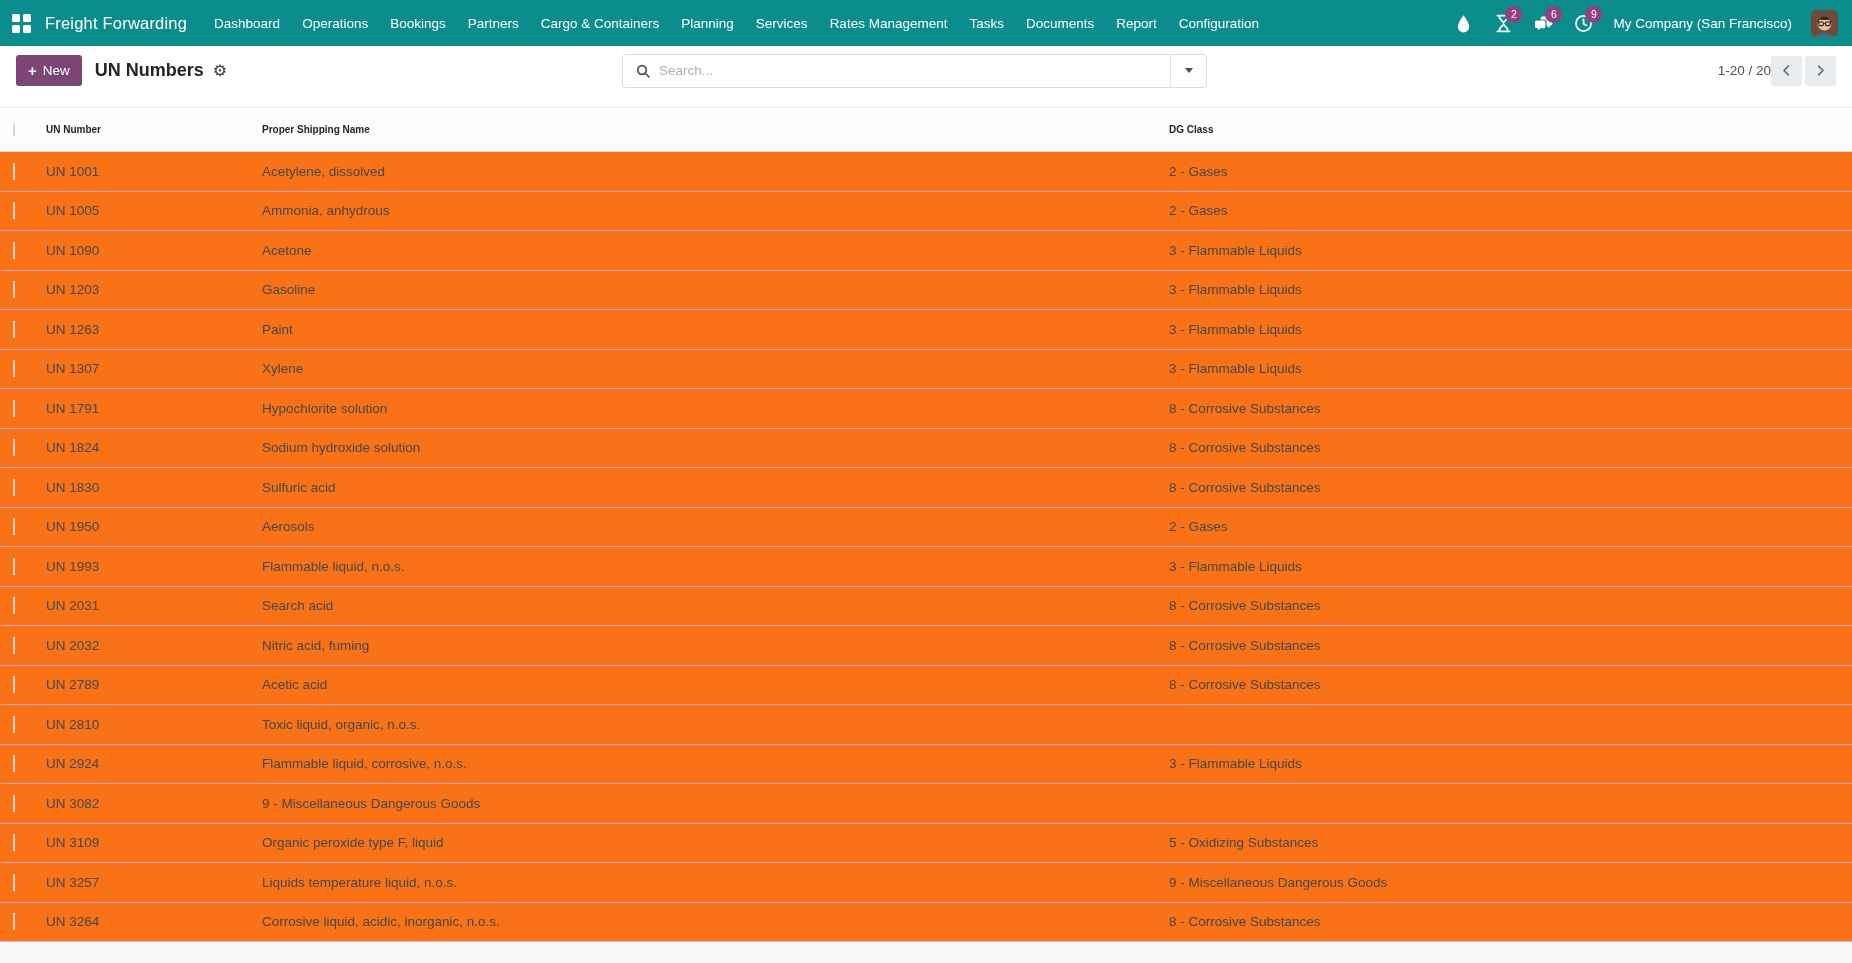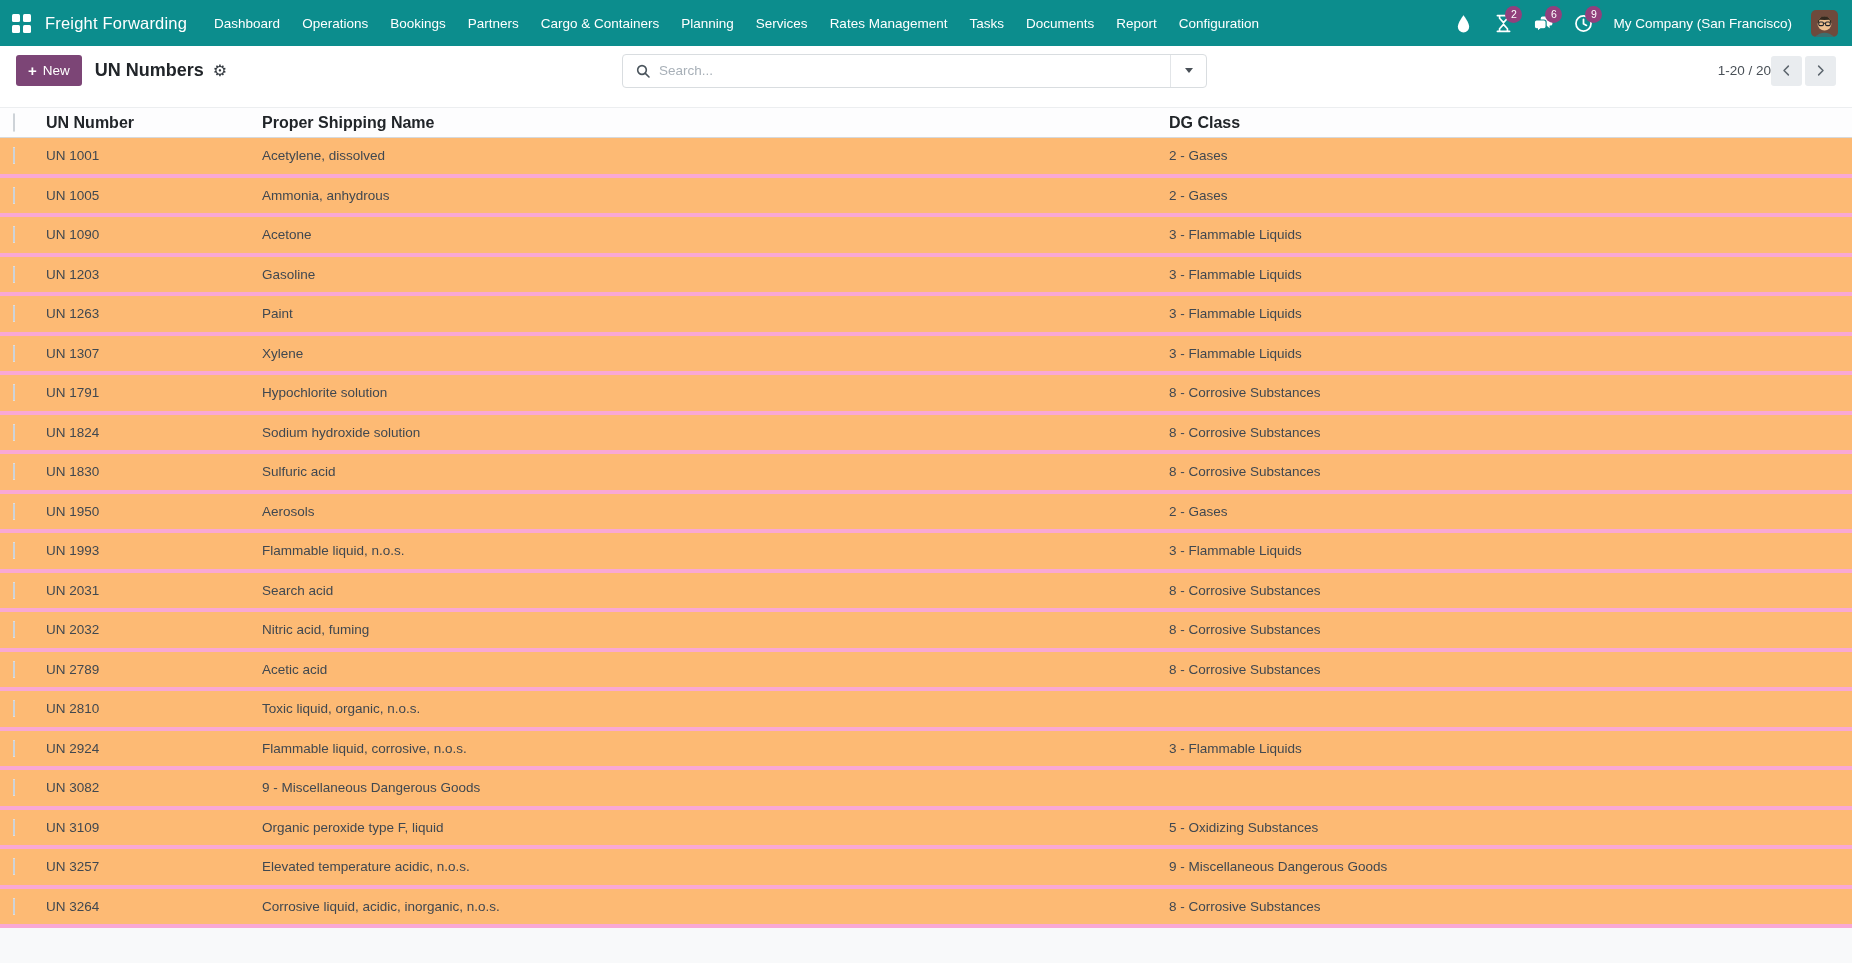--- a/index.html
+++ b/index.html
@@ -48,24 +48,24 @@
   .pager { margin-left:auto; display:flex; align-items:center; gap:0; }
   .pager-text { font-size:13.5px; color:#495057; white-space:nowrap; }
   .pager-btns { display:flex; gap:3px; }
   .pager-btn { width:31px; height:30px; background:#e9ecef; border:none; border-radius:3px;
     display:flex; align-items:center; justify-content:center; cursor:pointer; }
   .pager-btn svg { width:15px; height:15px; }
 
   
   .table-area { margin-top:12px; display:flex; flex-direction:column; flex:1; min-height:0; }
   .grid-header, .grid-row { display:grid; grid-template-columns:46px 216px 907px 1fr; align-items:center; }
-  .grid-header { height:31px; background:#fdfdfe; border-top:1px solid #ecEef0;
+  .grid-header { height:45px; background:#fdfdfe; border-top:1px solid #ecEef0;
     border-top:1px solid #eceef0; border-bottom:1px solid #d6d9dc;
-    font-size:16px; font-weight:bold; color:#212529; flex-shrink:0; }
-  .grid-row { height:39.5px; background:#fdba74; border-bottom:4px solid #f9a8d4;
+    font-size:10px; font-weight:bold; color:#212529; flex-shrink:0; }
+  .grid-row { height:39.5px; background:#f97316; border-bottom:1px solid #f9a8d4;
     font-size:13.5px; color:#404850; cursor:pointer; flex-shrink:0; }
   .cb { width:17px; height:17px; border:1px solid #ced3d8; border-radius:4px; background:#fff;
     margin-left:13px; cursor:pointer; }
   .cell { overflow:hidden; text-overflow:ellipsis; white-space:nowrap; padding-right:12px; }
   .table-footer { flex:1; background:#f8f9fa; }
 </style>
 </head>
 <body>
 
 <header class="navbar">
@@ -308,21 +308,21 @@
     <div class="grid-row">
       <div><span class="cb"></span></div>
       <div class="cell">UN 3109</div>
       <div class="cell">Organic peroxide type F, liquid</div>
       <div class="cell">5 - Oxidizing Substances</div>
     </div>
 
     <div class="grid-row">
       <div><span class="cb"></span></div>
       <div class="cell">UN 3257</div>
-      <div class="cell">Elevated temperature acidic, n.o.s.</div>
+      <div class="cell">Liquids temperature liquid, n.o.s.</div>
       <div class="cell">9 - Miscellaneous Dangerous Goods</div>
     </div>
 
     <div class="grid-row">
       <div><span class="cb"></span></div>
       <div class="cell">UN 3264</div>
       <div class="cell">Corrosive liquid, acidic, inorganic, n.o.s.</div>
       <div class="cell">8 - Corrosive Substances</div>
     </div>
 

